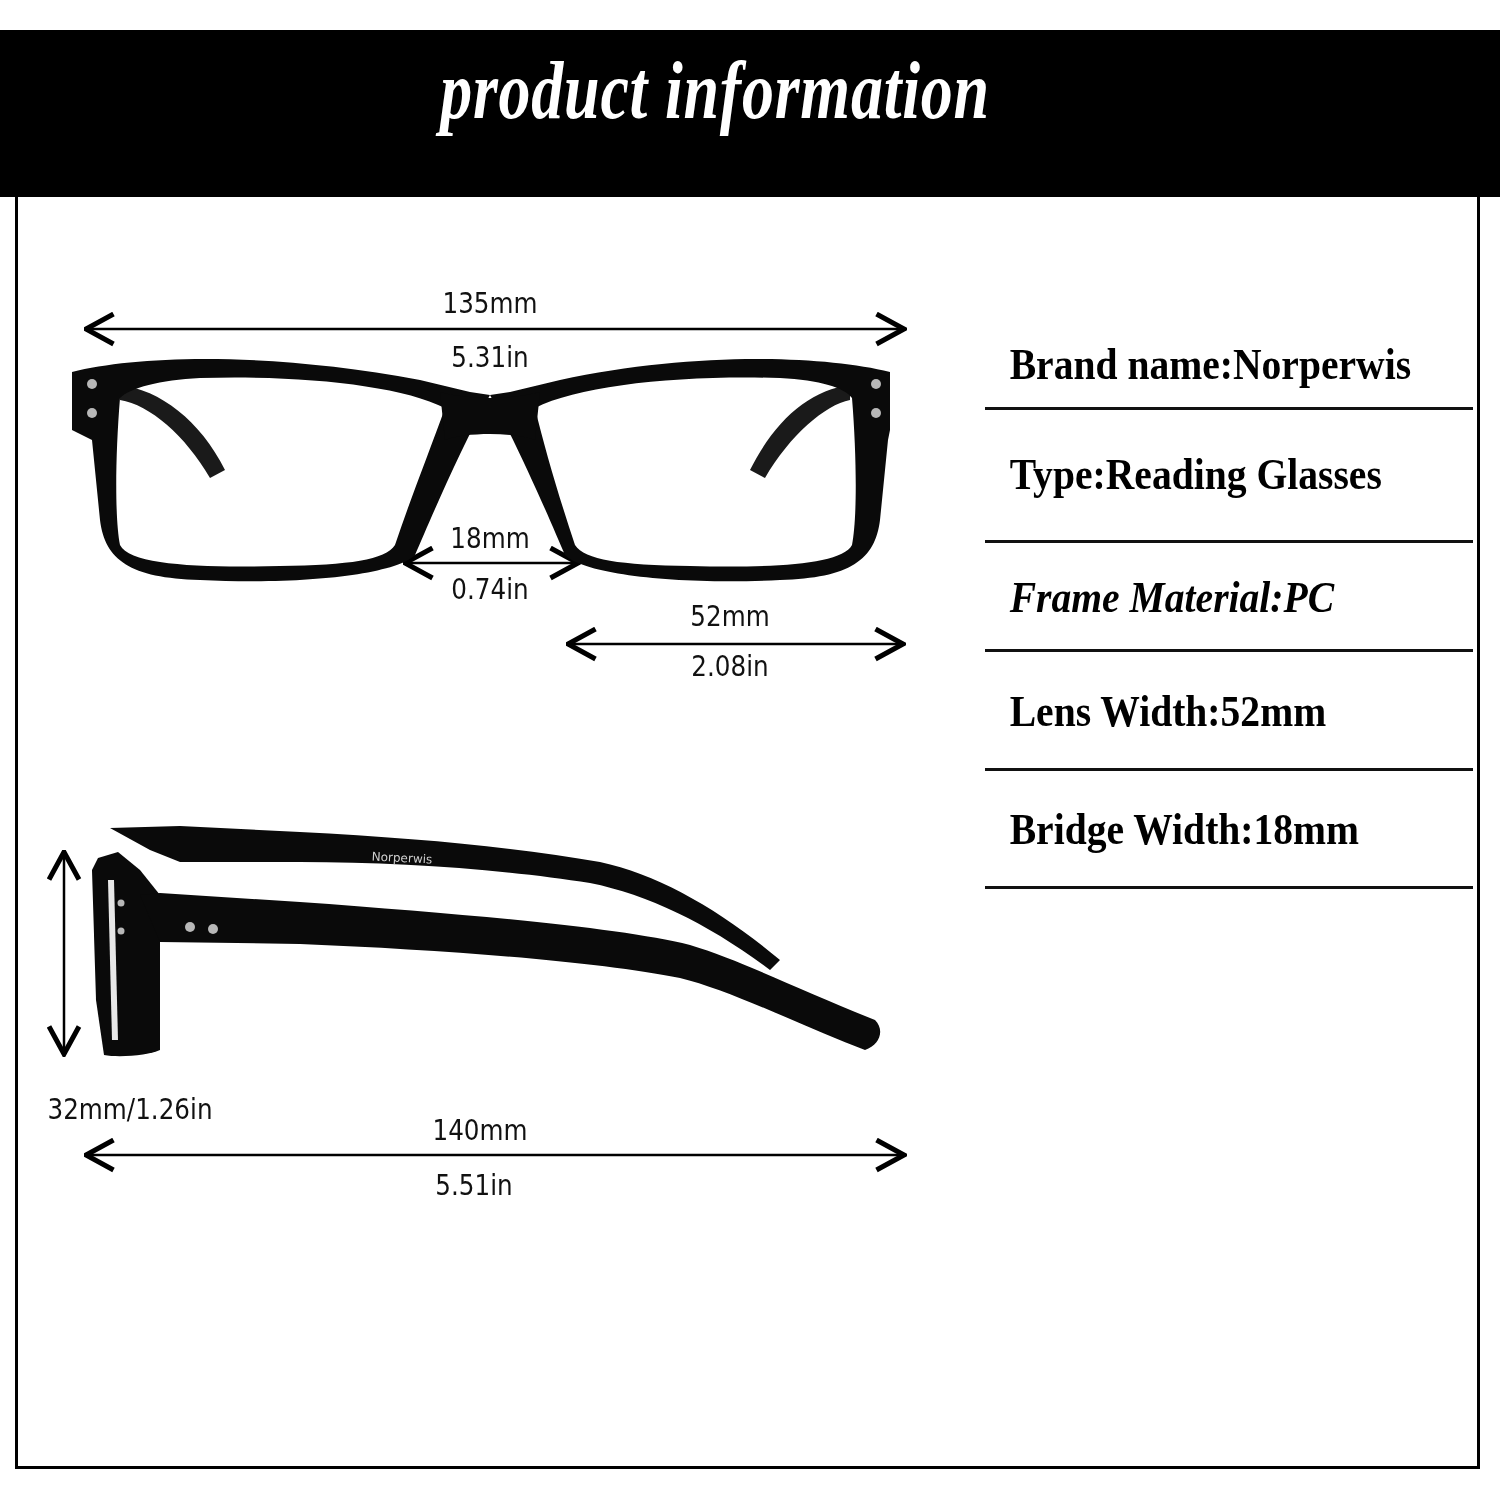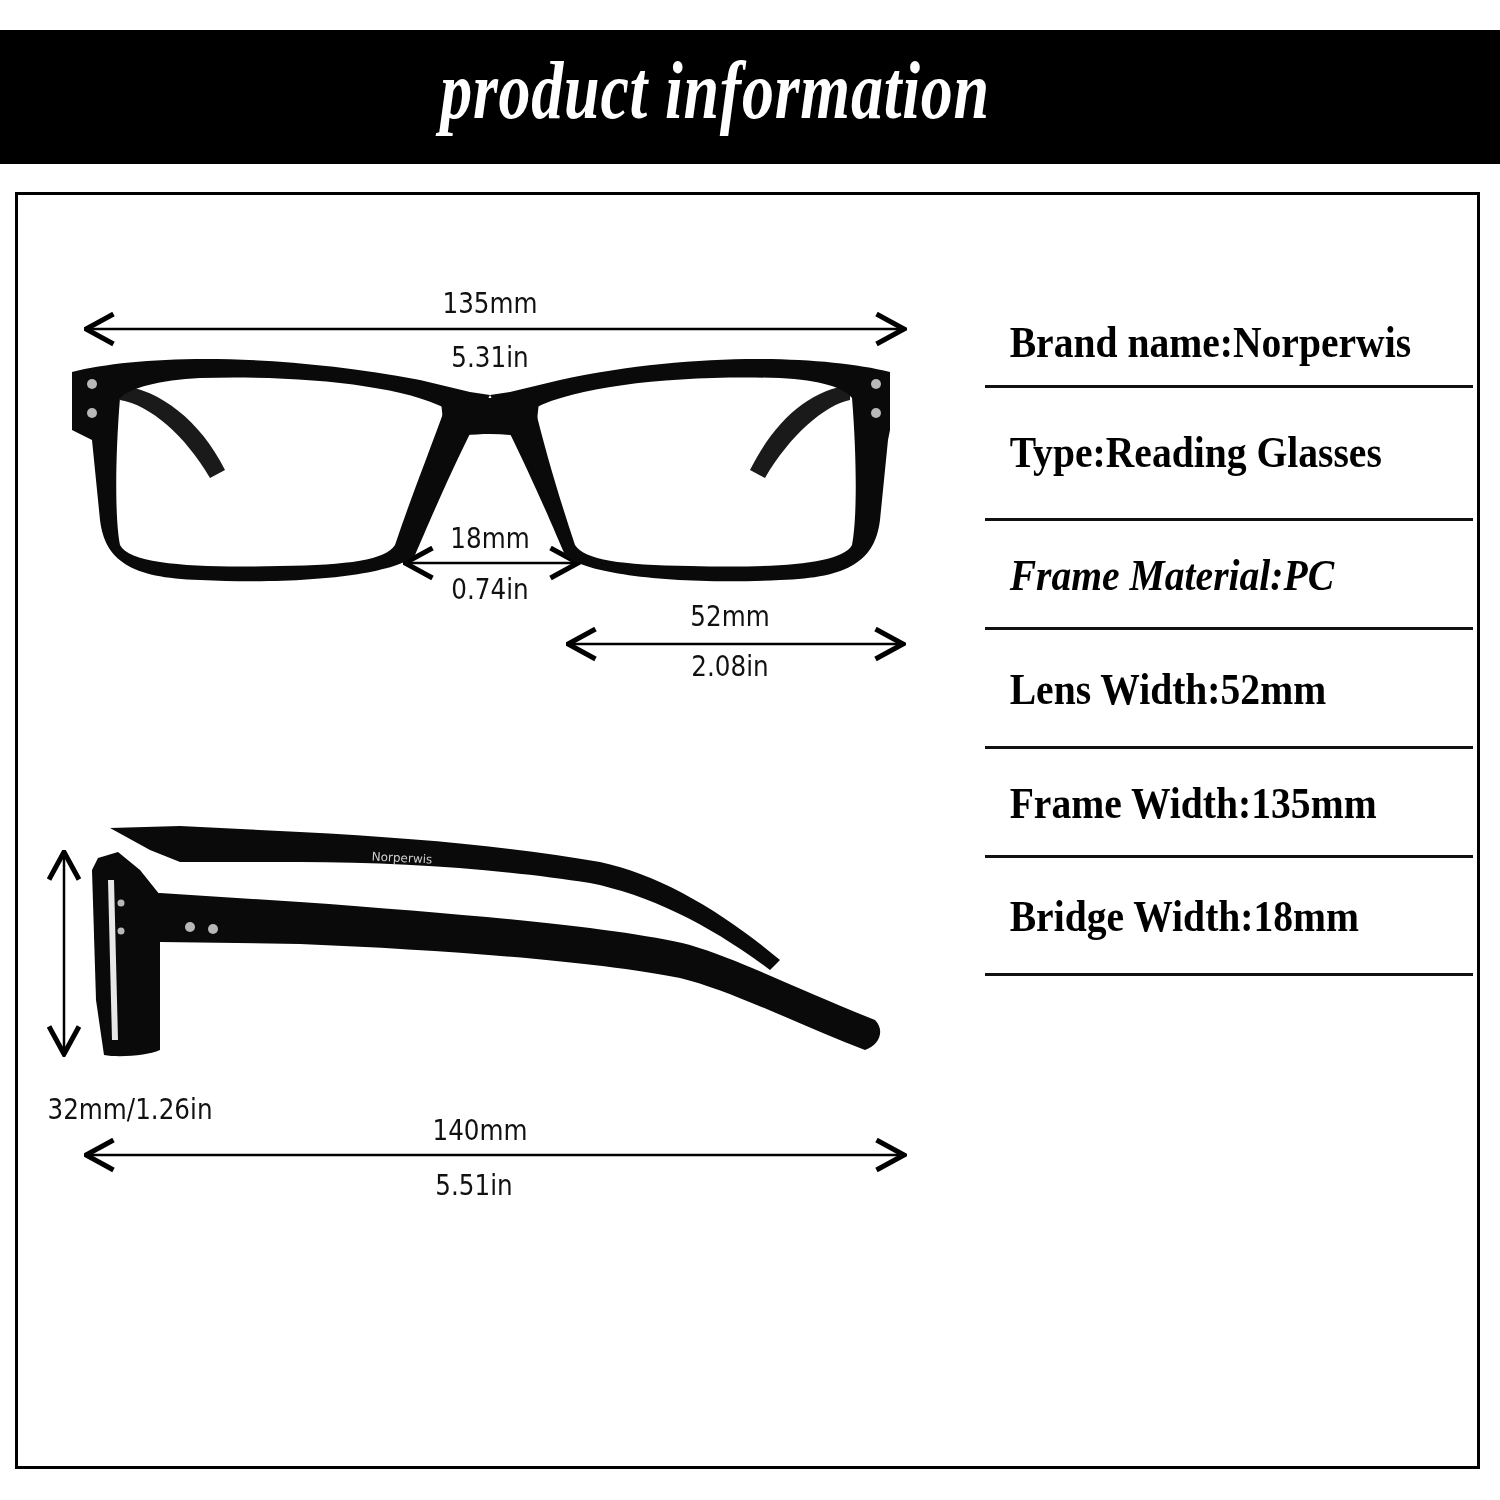--- a/index.html
+++ b/index.html
@@ -1,19 +1,19 @@
 <!DOCTYPE html>
 <html><head>
 <meta charset="utf-8">
 <style>
   html, body { margin: 0; padding: 0; background: #ffffff; }
   body { width: 1500px; height: 1500px; position: relative; overflow: hidden; }
 
   .banner {
-    position: absolute; left: 0; top: 30px; width: 1500px; height: 134px;
+    position: absolute; left: 0; top: 30px; width: 1500px; height: 167px;
     background: #000000;
     text-decoration: underline;
   }
   .banner-title {
     position: absolute; left: 0; top: 0; width: 1430px; height: 130px;
     text-align: center; line-height: 122px;
     color: #ffffff;
     font-family: "Liberation Serif", serif;
     font-style: italic; font-weight: bold;
     font-size: 82px;
@@ -32,21 +32,21 @@
     position: absolute;
     font-family: "DejaVu Sans", sans-serif;
     font-size: 29px; color: #111111;
     transform: scaleX(0.85);
     transform-origin: center;
     white-space: nowrap;
     text-align: center;
   }
 
   .spec-table {
-    position: absolute; left: 985px; top: 296px; width: 488px;
+    position: absolute; left: 985px; top: 318px; width: 488px;
   }
   .spec-row {
     position: relative;
     border-bottom: 3px solid #111111;
   }
   .spec-text {
     font-family: "Liberation Serif", serif;
     font-weight: bold;
     font-size: 45px;
     color: #000000;
@@ -157,19 +157,16 @@
   </div>
   <div class="spec-row" style="height:130px;">
     <span class="spec-text" style="padding-top:38px;">Type:Reading Glasses</span>
   </div>
   <div class="spec-row" style="height:106px;font-style:italic;">
     <span class="spec-text" style="padding-top:28px;">Frame Material:PC</span>
   </div>
   <div class="spec-row" style="height:116px;">
     <span class="spec-text" style="padding-top:33px;">Lens Width:52mm</span>
   </div>
-  <div class="spec-row" style="height:106px;">
-    <span class="spec-text" style="padding-top:28px;">Frame Width:135mm</span>
-  </div>
   <div class="spec-row" style="height:115px;">
     <span class="spec-text" style="padding-top:32px;">Bridge Width:18mm</span>
   </div>
 </div>
 
 </body></html>

